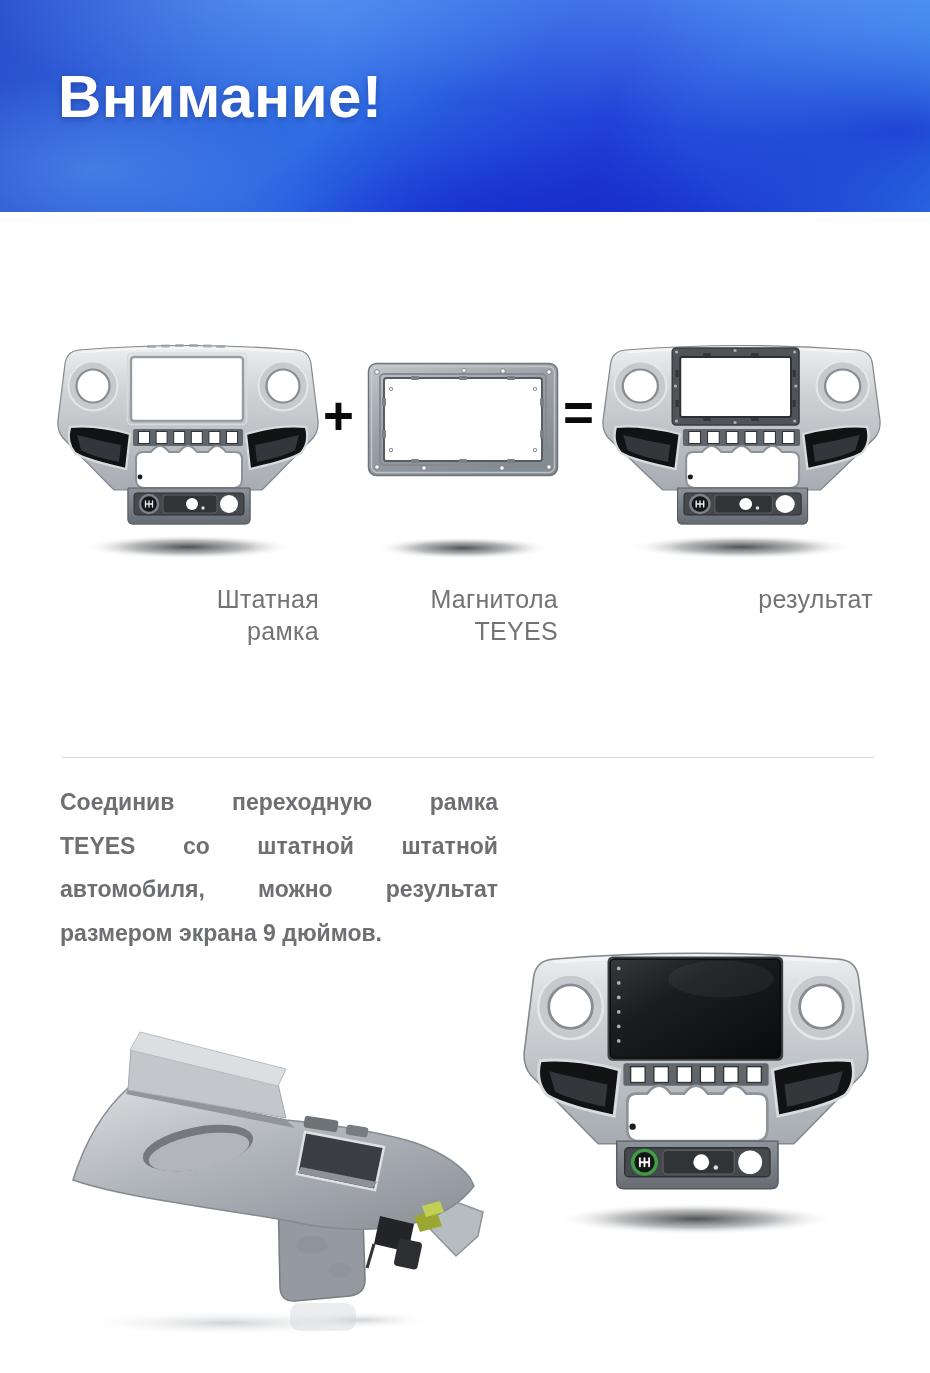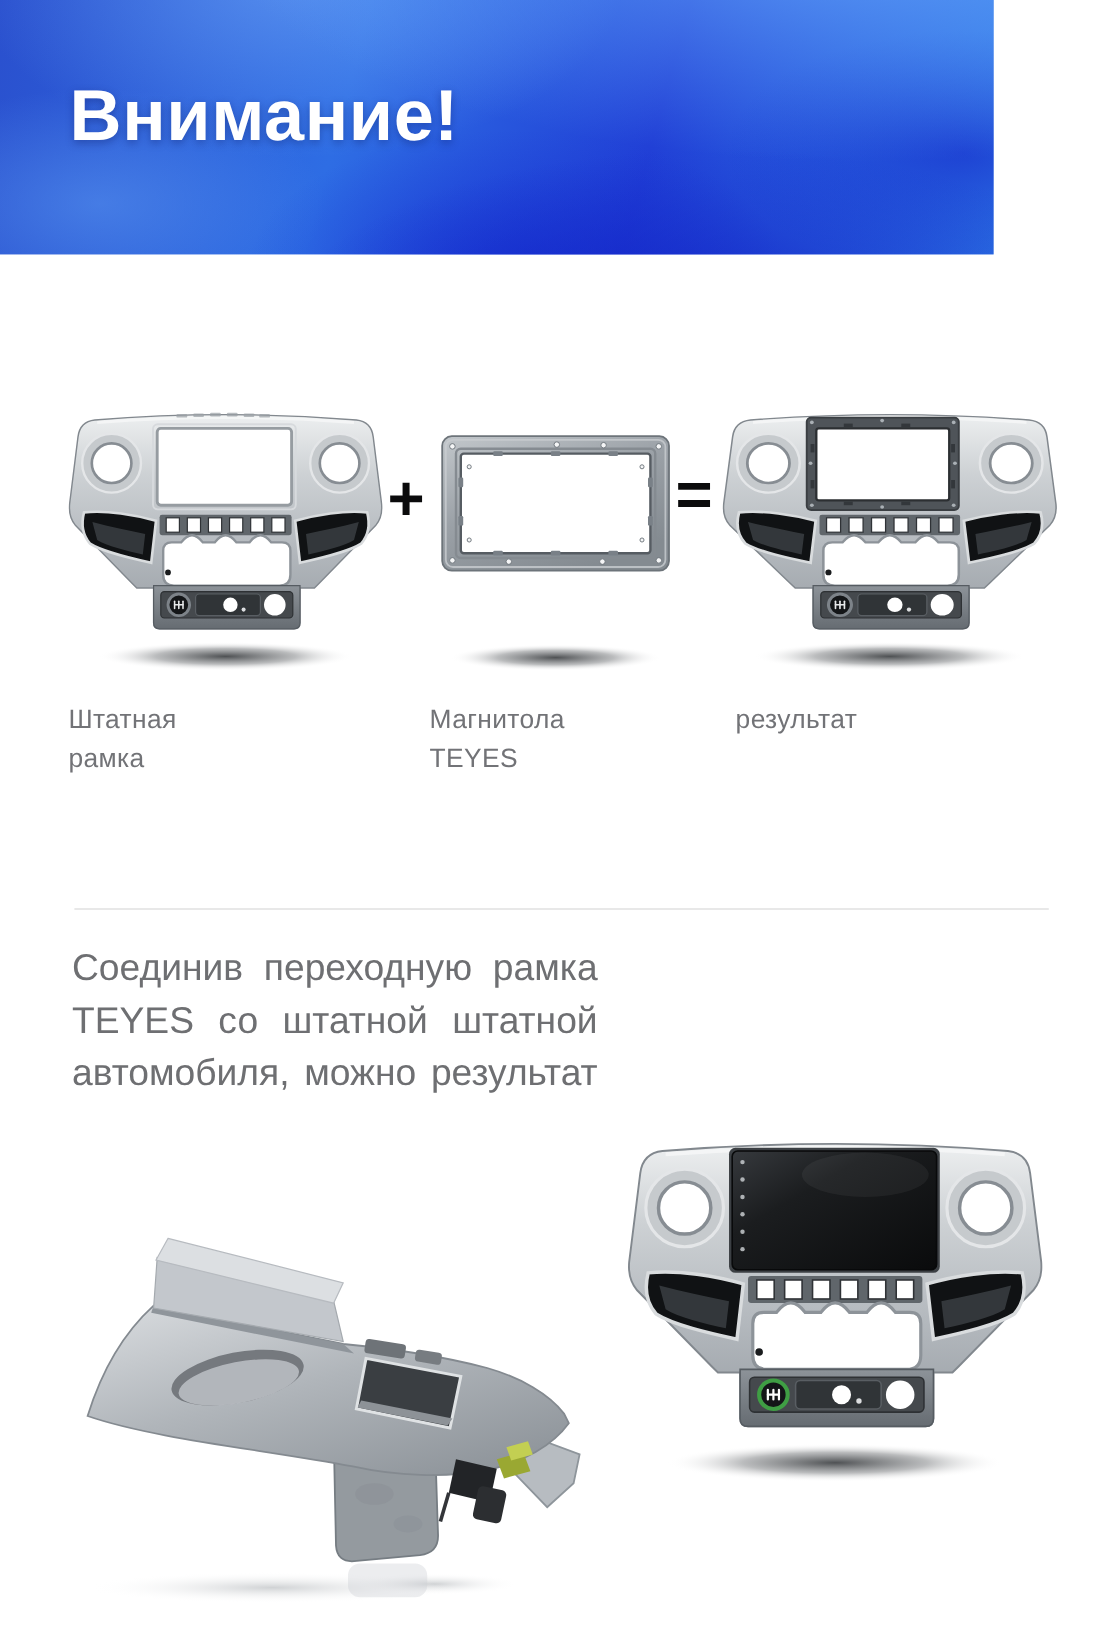--- a/index.html
+++ b/index.html
@@ -1,21 +1,21 @@
 <!DOCTYPE html>
 <html><head>
 <meta charset="utf-8">
 <style>
   html,body{margin:0;padding:0;background:#ffffff;}
   body{font-family:"Liberation Sans","DejaVu Sans",sans-serif;}
   .canvas{position:relative;width:930px;height:1373px;background:#ffffff;overflow:hidden;}
 
   
   .banner{
-    position:absolute;left:0;top:0;width:828px;height:212px;
+    position:absolute;left:0;top:0;width:930px;height:212px;
     background:
       radial-gradient(120% 170% at 88% -30%, rgba(96,160,248,0.95) 0%, rgba(96,160,248,0) 55%),
       radial-gradient(80% 130% at 72% 130%, rgba(18,32,196,0.85) 0%, rgba(18,32,196,0) 55%),
       radial-gradient(55% 120% at 30% -10%, rgba(120,175,250,0.55) 0%, rgba(120,175,250,0) 60%),
       radial-gradient(45% 90% at 52% 105%, rgba(22,48,210,0.75) 0%, rgba(22,48,210,0) 60%),
       radial-gradient(35% 70% at 10% 80%, rgba(90,150,240,0.55) 0%, rgba(90,150,240,0) 65%),
       radial-gradient(40% 80% at 97% 60%, rgba(20,35,200,0.6) 0%, rgba(20,35,200,0) 60%),
       linear-gradient(105deg,#2a50ce 0%, #2e6de4 35%, #2140d6 65%, #2f7de8 100%);
   }
   .banner h1{
@@ -29,32 +29,32 @@
   .fig1{left:57px;top:340px;width:262px;height:226px;}
   .fig2{left:367px;top:362px;width:192px;height:200px;}
   .fig3{left:602px;top:340px;width:279px;height:226px;}
   .fig4{left:523px;top:946px;width:346px;height:298px;}
   .fig-console{left:62px;top:1020px;width:430px;height:335px;}
   figure svg{display:block;width:100%;height:100%;}
   .op{position:absolute;font-weight:900;font-size:53px;line-height:53px;color:#0b0b0c;}
   .plus{left:323px;top:389px;}
   .equals{left:563px;top:386px;}
 
-  .caption{position:absolute;top:584px;text-align:left;color:#727377;
-    font-size:22px;line-height:31.5px;letter-spacing:0.3px;}
+  .caption{position:absolute;top:584px;text-align:right;color:#727377;
+    font-size:25px;line-height:31.5px;letter-spacing:0.3px;}
   .cap1{left:57px;width:262px;}
   .cap2{left:358px;width:200px;}
   .cap3{left:613px;width:260px;}
 
   .divider{position:absolute;left:62px;top:757px;width:812px;height:1px;
     background:#d9d9d9;border:none;margin:0;}
 
   
   .desc{position:absolute;left:60px;top:789px;width:438px;
-    font-size:31px;font-weight:normal;color:#6e6f72;}
+    font-size:23px;font-weight:bold;color:#6e6f72;}
   .desc .jline{display:flex;justify-content:space-between;height:43.6px;align-items:flex-start;}
   .desc .jlast{height:43.6px;}
 
   .defs-svg{position:absolute;width:0;height:0;}
 </style>
 </head>
 <body>
 
 <div class="canvas">
 
@@ -294,20 +294,21 @@
           <span>со</span>
           <span>штатной</span>
           <span>штатной</span>
         </div>
         <div class="jline">
           <span>автомобиля,</span>
           <span>можно</span>
           <span>результат</span>
         </div>
       </div>
+    <div class="jlast">размером экрана 9 дюймов.</div>
   </div>
 
   <figure class="fig-console">
     <svg viewBox="0 0 430 335" preserveAspectRatio="none">
       <ellipse cx="165" cy="303" rx="155" ry="13" fill="url(#gRefl)"></ellipse>
       <ellipse cx="300" cy="300" rx="70" ry="9" fill="url(#gRefl)"></ellipse>
       <rect x="228" y="283" width="66" height="28" rx="10" fill="#c8ccd0" opacity="0.35"></rect>
       <path d="M362,170 L421,192 L416,216 L394,236 L367,208 Z" fill="#b7bcc1" stroke="#8e959b" stroke-width="1.5"></path>
       <path d="M216,172 L300,165 L303,258 Q304,274 288,276 L233,281 Q219,282 218,268 Z" fill="#949a9f" stroke="#767d83" stroke-width="1.5"></path>
       <path d="M216,172 L300,165 L301,185 L217,192 Z" fill="#7d8389" opacity="0.6"></path>

